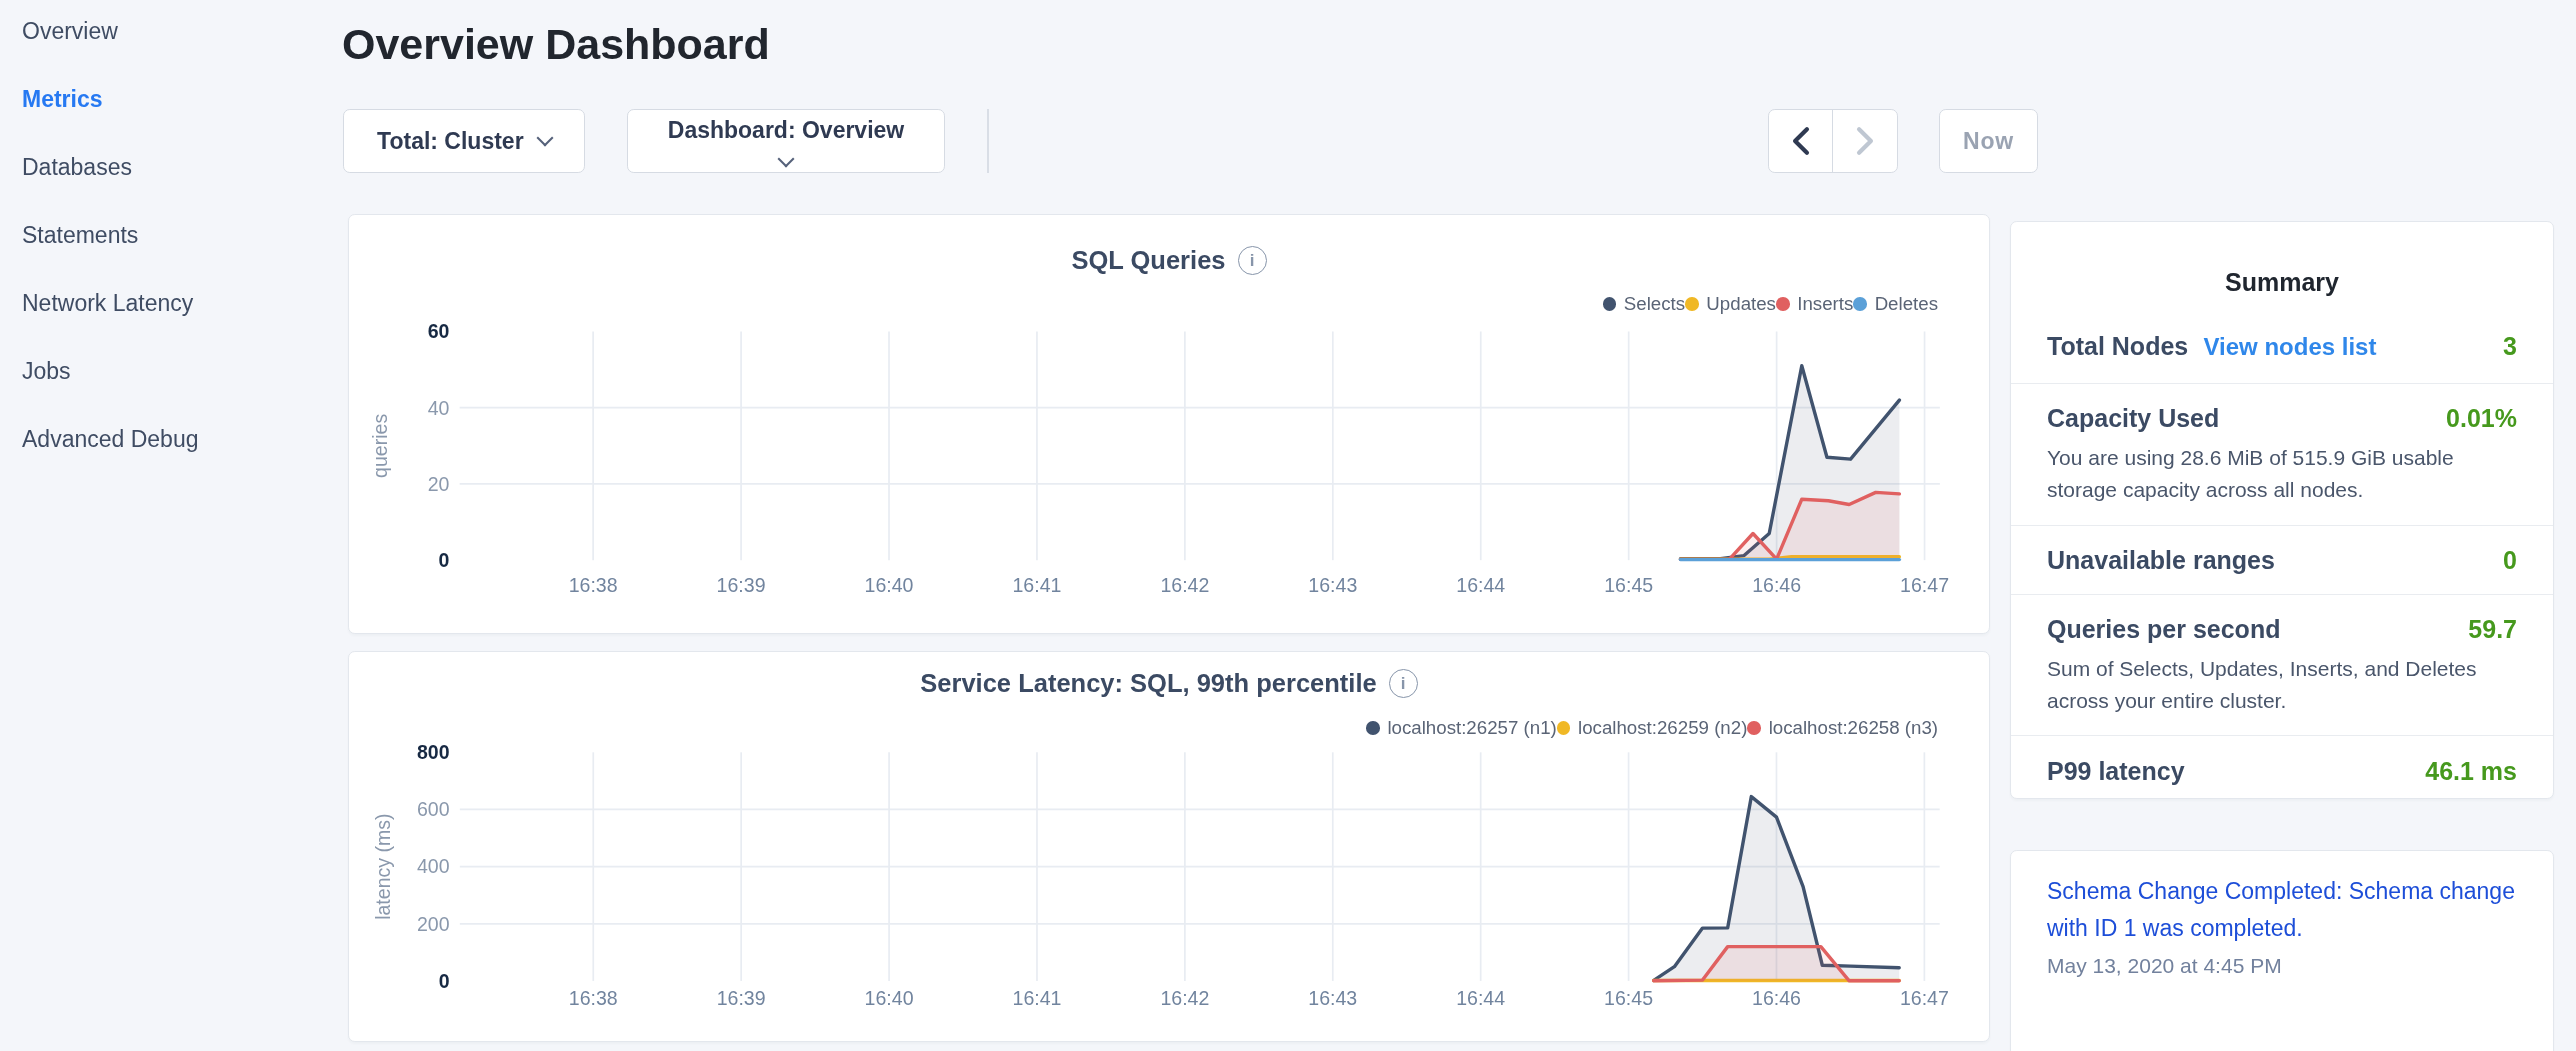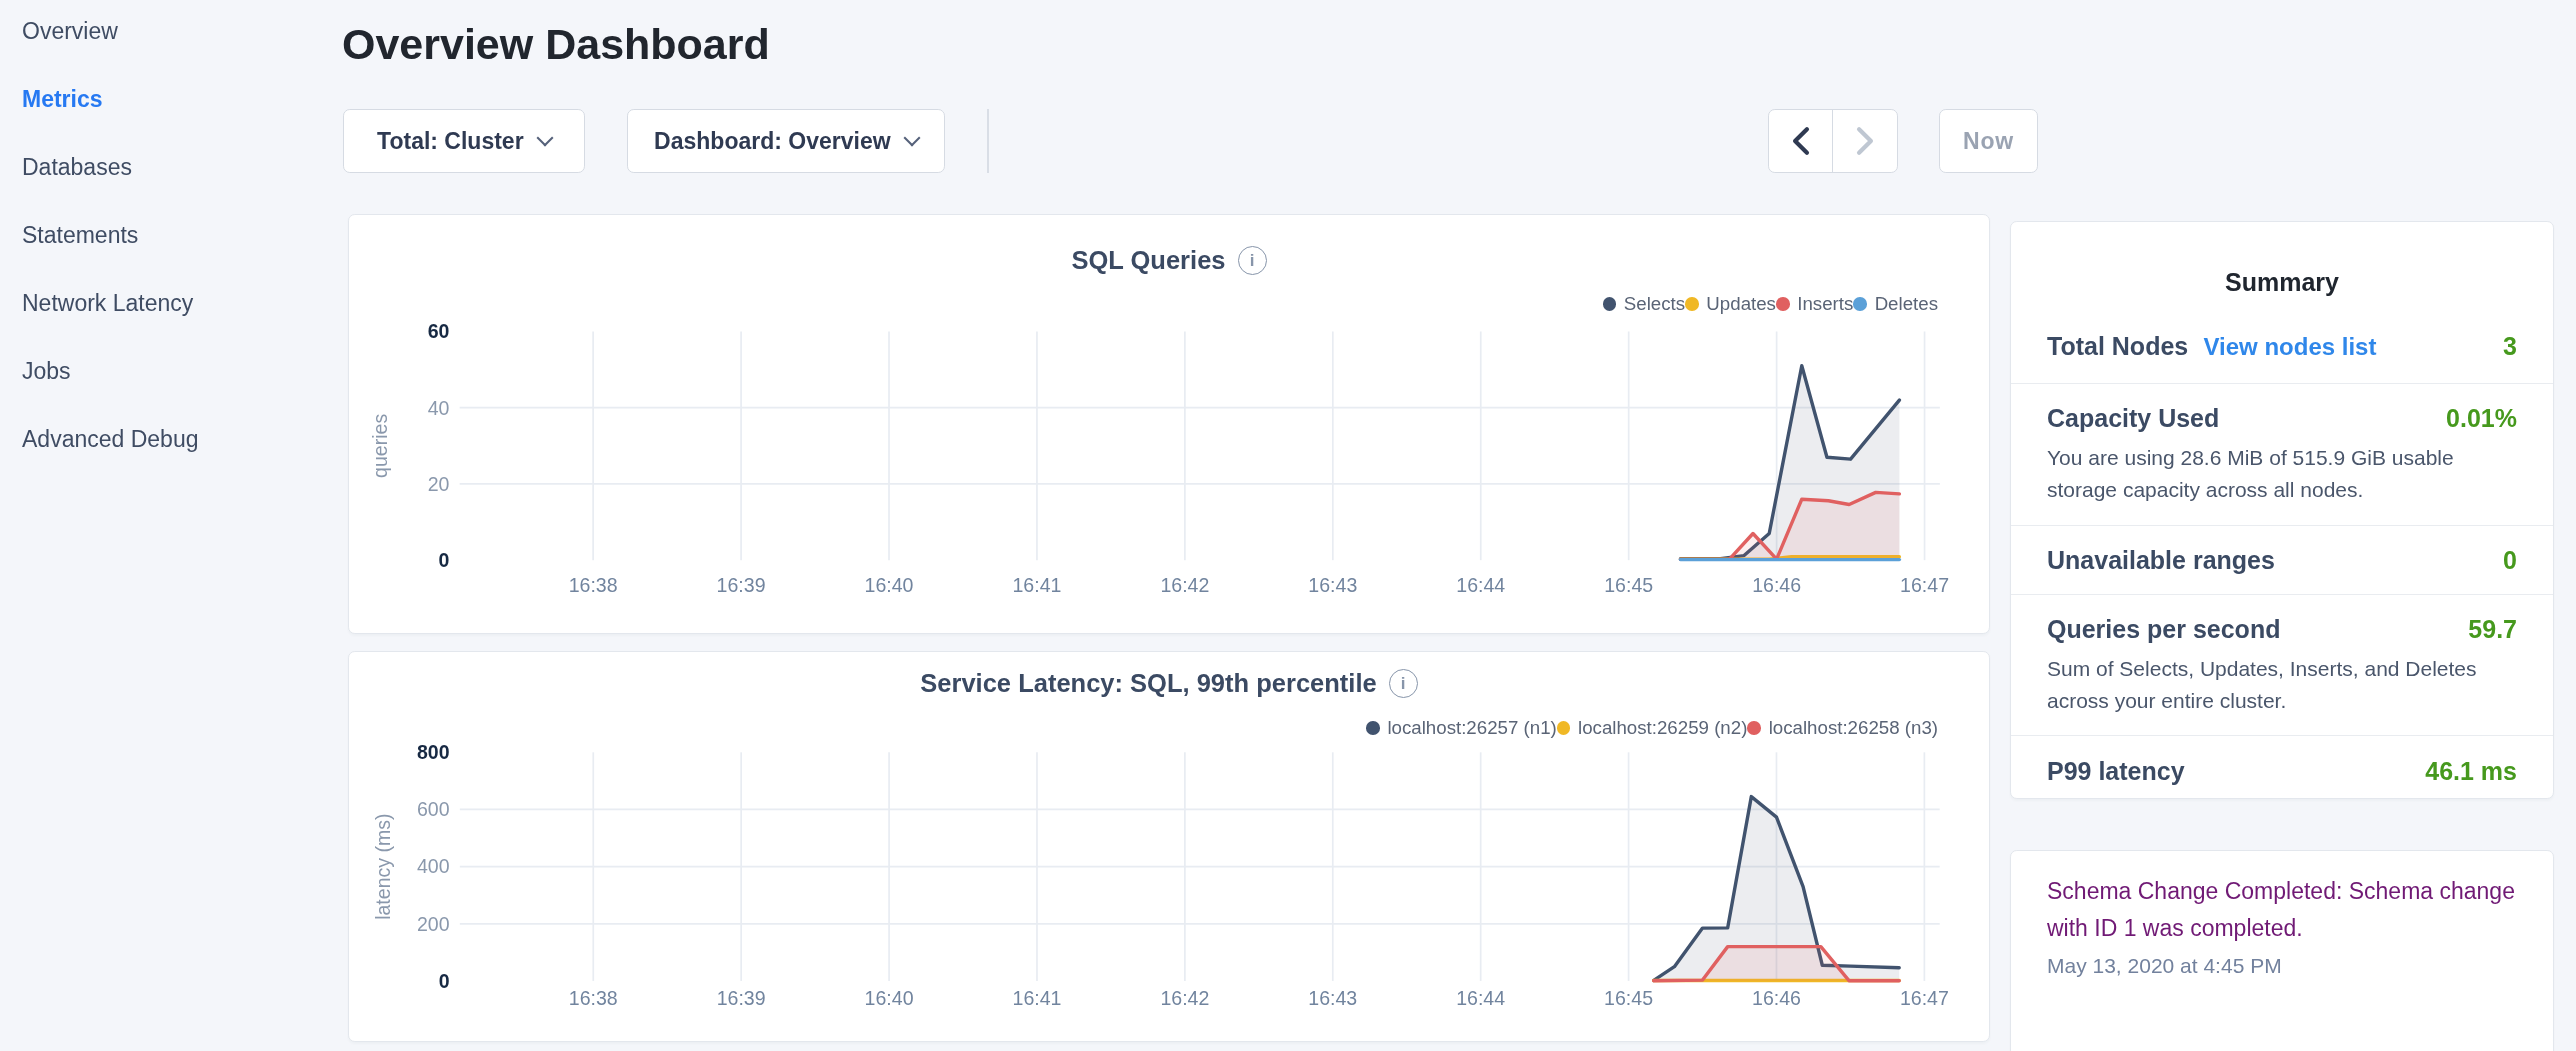--- a/index.html
+++ b/index.html
@@ -15,21 +15,21 @@
   .nav-item {
     height:37px; line-height:37px; margin:0 0 31px 22px;
     font-size:23px; font-weight:500; color:#3f4c63; cursor:pointer; width:fit-content;
   }
   .nav-item.active { color:#2679f2; font-weight:700; }
   
   .page-title { position:absolute; left:342px; top:18.7px; font-size:43px; line-height:51px; font-weight:600; color:#21262e; }
   
   .ctl { position:absolute; top:109px; height:64px; background:#fff; border:1.7px solid #d6dbe3; border-radius:6.8px; display:flex; align-items:center; cursor:pointer; }
   .ctl-graph { left:343px; width:242px; justify-content:center; gap:15.3px; }
-  .ctl-dash  { left:627px; width:318px; justify-content:center; gap:15.3px; }
+  .ctl-dash  { left:627px; width:318px; justify-content:center; gap:15.3px;flex-direction:column; }
   .dd-label { font-size:23px; font-weight:700; color:#2f3a52; }
   .chev { width:12px; height:12px; border-right:2.6px solid #55617a; border-bottom:2.6px solid #55617a; transform:rotate(45deg); margin-top:-6.8px; }
   .vdivider { position:absolute; left:987px; top:109px; width:1.7px; height:64px; background:#d9dee6; }
   .ctl-time { left:1027px; width:722px; padding:0 25.5px 0 15.3px; justify-content:flex-start; gap:22px; }
   .time-badge { background:#e4e8ef; border-radius:5.1px; padding:6.8px 12px; font-size:20.4px; font-weight:700; color:#3f4c63; }
   .time-label { font-size:24px; font-weight:700; color:#1f2633; }
   .ctl-time .chev { margin-left:auto; border-right-width:1.7px; border-bottom-width:1.7px; width:11px; height:11px; }
   .pager { left:1768px; width:130px; padding:0; overflow:hidden; }
   .pager-cell { width:50%; height:100%; display:flex; align-items:center; justify-content:center; }
   .pager-cell:first-child { border-right:1.7px solid #d6dbe3; }
@@ -62,21 +62,21 @@
   .srow.divided { border-top:1.7px solid #e9ecf0; }
   .srow-head { display:flex; align-items:baseline; }
   .srow-label { font-size:25px; font-weight:700; color:#3b4a63; }
   .srow-link { font-size:24px; font-weight:700; color:#2f87ea; margin-left:15.3px; cursor:pointer; }
   .srow-value { margin-left:auto; font-size:25px; font-weight:700; color:#46991d; }
   .srow-desc { margin-top:8.5px; font-size:21px; line-height:32px; color:#4a566b; }
   .srow.first { padding-top:34px; padding-bottom:22px;text-align:right; }
   
   .card-events .panel-title { padding-top:31px; line-height:32px; }
   .event-item { padding:22px 36px 0; }
-  .event-text { font-size:23px; line-height:37px; color:#701a75; }
+  .event-text { font-size:23px; line-height:37px; color:#1d4ed8; }
   .event-time { margin-top:6.8px; font-size:21px; color:#72819d; }
 </style>
 </head>
 <body>
 
 <div id="app">
 
   <nav class="sidebar">
     <div class="nav-item">Overview</div>
     <div class="nav-item active">Metrics</div>

